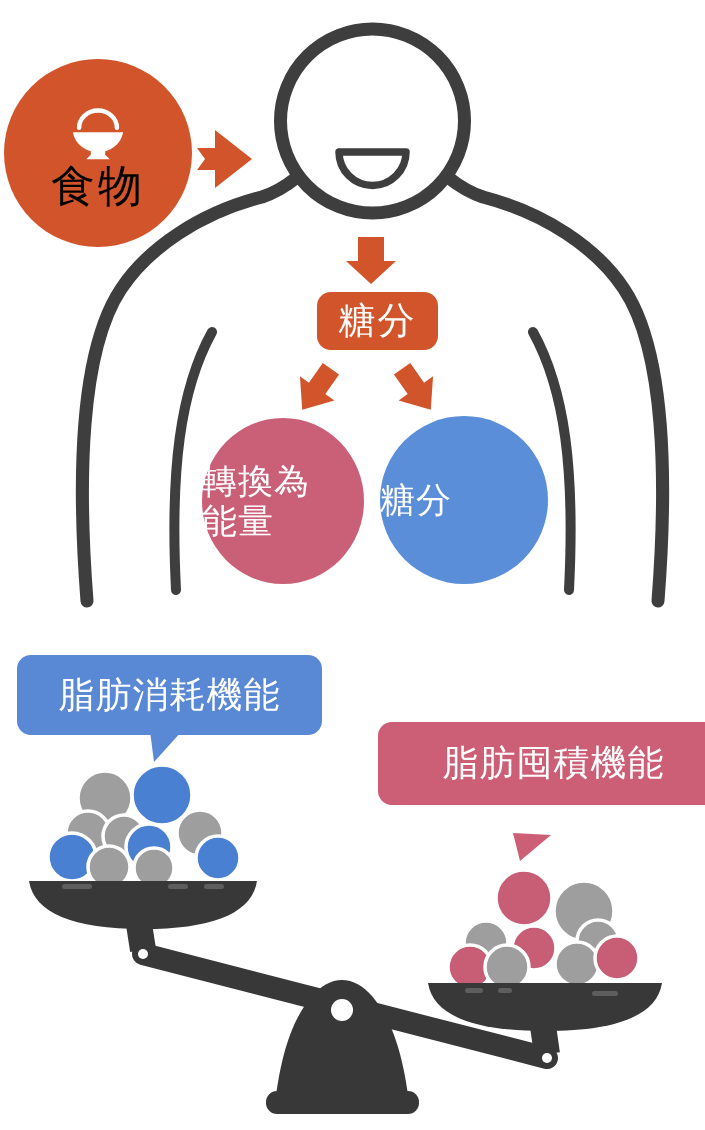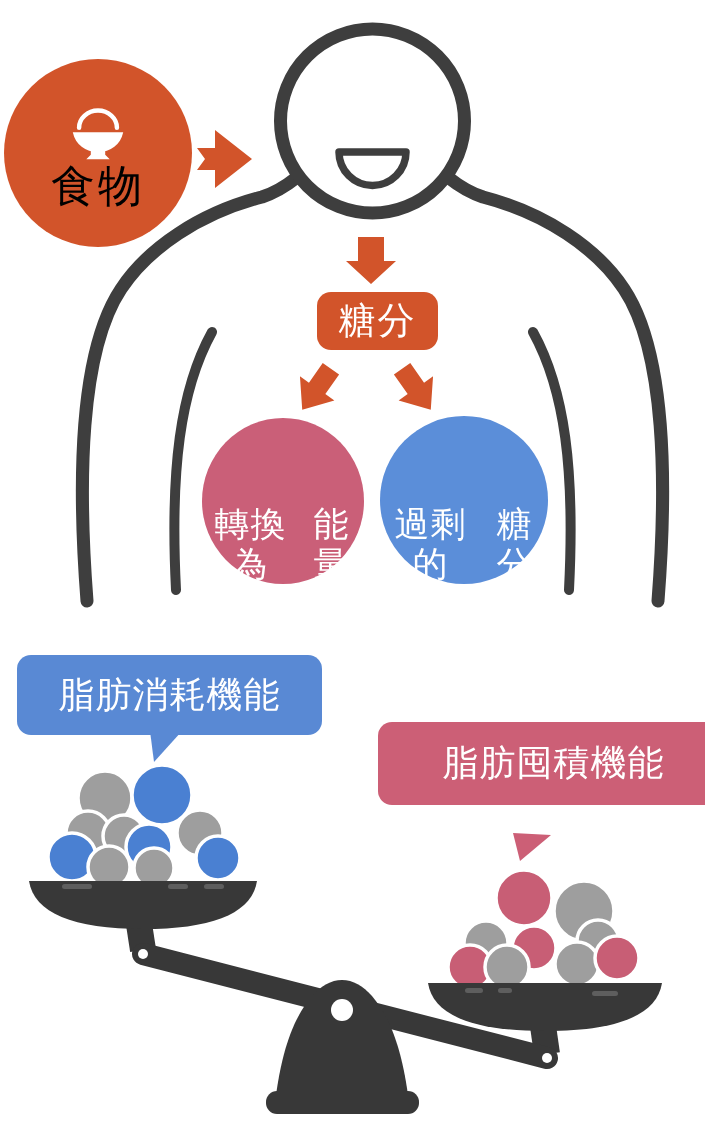--- a/index.html
+++ b/index.html
@@ -26,21 +26,21 @@
     display:flex;flex-direction:column;align-items:center;justify-content:center;
   }
   .food-circle svg{width:54px;height:63px;margin-bottom:3px;}
   .food-label{font-size:44px;color:#000000;letter-spacing:3px;line-height:1;}
   .sugar-box{
     left:317px;top:292px;width:121px;height:58px;background:#D2542A;border-radius:14px;
     color:#fff;font-size:37px;letter-spacing:2px;display:flex;align-items:center;justify-content:center;
   }
   .flow-circle{
     border-radius:50%;color:#fff;font-size:35px;line-height:40px;letter-spacing:1px;
-    display:flex;flex-direction:row;align-items:flex-end;justify-content:center;text-align:center;
+    display:flex;flex-direction:column;align-items:flex-start;justify-content:center;text-align:center;
   }
   .flow-circle.energy{left:202px;top:418px;width:162px;height:166px;background:#CA5F78;}
   .flow-circle.excess{left:380px;top:416px;width:168px;height:168px;background:#5B8ED9;}
   .bubble{
     color:#fff;font-size:36px;letter-spacing:1px;border-radius:14px;
     display:flex;align-items:center;justify-content:center;
   }
   .bubble.left{left:17px;top:655px;width:305px;height:80px;background:#5989D4;}
   .bubble.right{left:378px;top:722px;width:351px;height:83px;background:#CC5F76;}
 </style>
@@ -131,21 +131,20 @@
 
   <div class="abs sugar-box">
     <span>糖分</span>
   </div>
 
   <div class="abs flow-circle energy">
     <span>轉換為</span>
     <span>能量</span>
   </div>
   <div class="abs flow-circle excess">
-    <span>過剩的</span>
     <span>糖分</span>
   </div>
 
   <div class="abs bubble left">
     <span>脂肪消耗機能</span>
   </div>
   <div class="abs bubble right">
     <span>脂肪囤積機能</span>
   </div>
 

